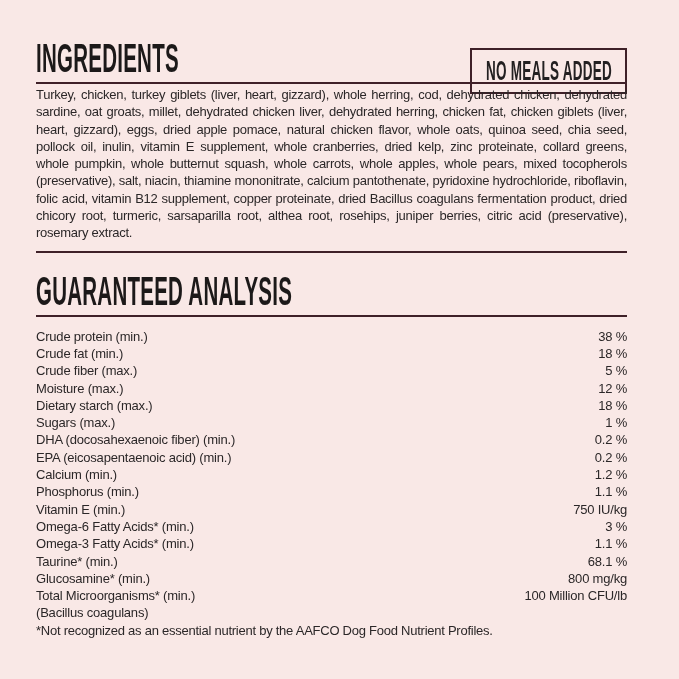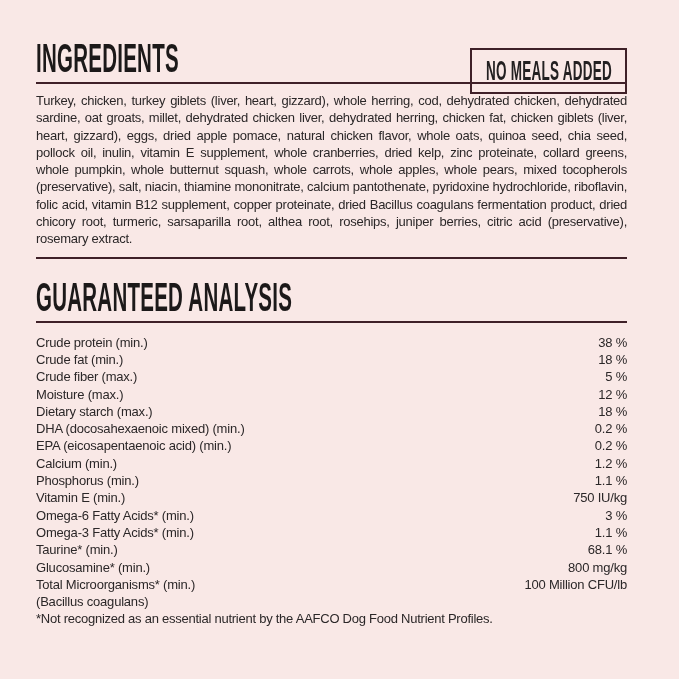--- a/index.html
+++ b/index.html
@@ -56,21 +56,21 @@
     white-space:nowrap;
     transform:scaleX(0.5);
     transform-origin:center center;
   }
   .rule{
     height:2px;
     background:var(--accent);
     width:100%;
   }
   .ingredients-text{
-    margin-top:8px;
+    margin-top:2px;
     font-size:13px;
     line-height:17.3px;
     letter-spacing:-0.25px;
     text-align:justify;
     color:var(--body-ink);
   }
   .rule-sep{margin-top:9px;}
   .analysis-heading{margin-top:18px;}
   .rule-under-h2{margin-top:3px;}
   .analysis-table{
@@ -129,21 +129,25 @@
       </div>
       <div class="arow">
         <span class="alabel">Moisture (max.)</span>
         <span class="avalue">12 %</span>
       </div>
       <div class="arow">
         <span class="alabel">Dietary starch (max.)</span>
         <span class="avalue">18 %</span>
       </div>
       <div class="arow">
-        <span class="alabel">DHA (docosahexaenoic mixed) (min.)</span>
+        <span class="alabel">Sugars (max.)</span>
+        <span class="avalue">1 %</span>
+      </div>
+      <div class="arow">
+        <span class="alabel">DHA (docosahexaenoic fiber) (min.)</span>
         <span class="avalue">0.2 %</span>
       </div>
       <div class="arow">
         <span class="alabel">EPA (eicosapentaenoic acid) (min.)</span>
         <span class="avalue">0.2 %</span>
       </div>
       <div class="arow">
         <span class="alabel">Calcium (min.)</span>
         <span class="avalue">1.2 %</span>
       </div>

